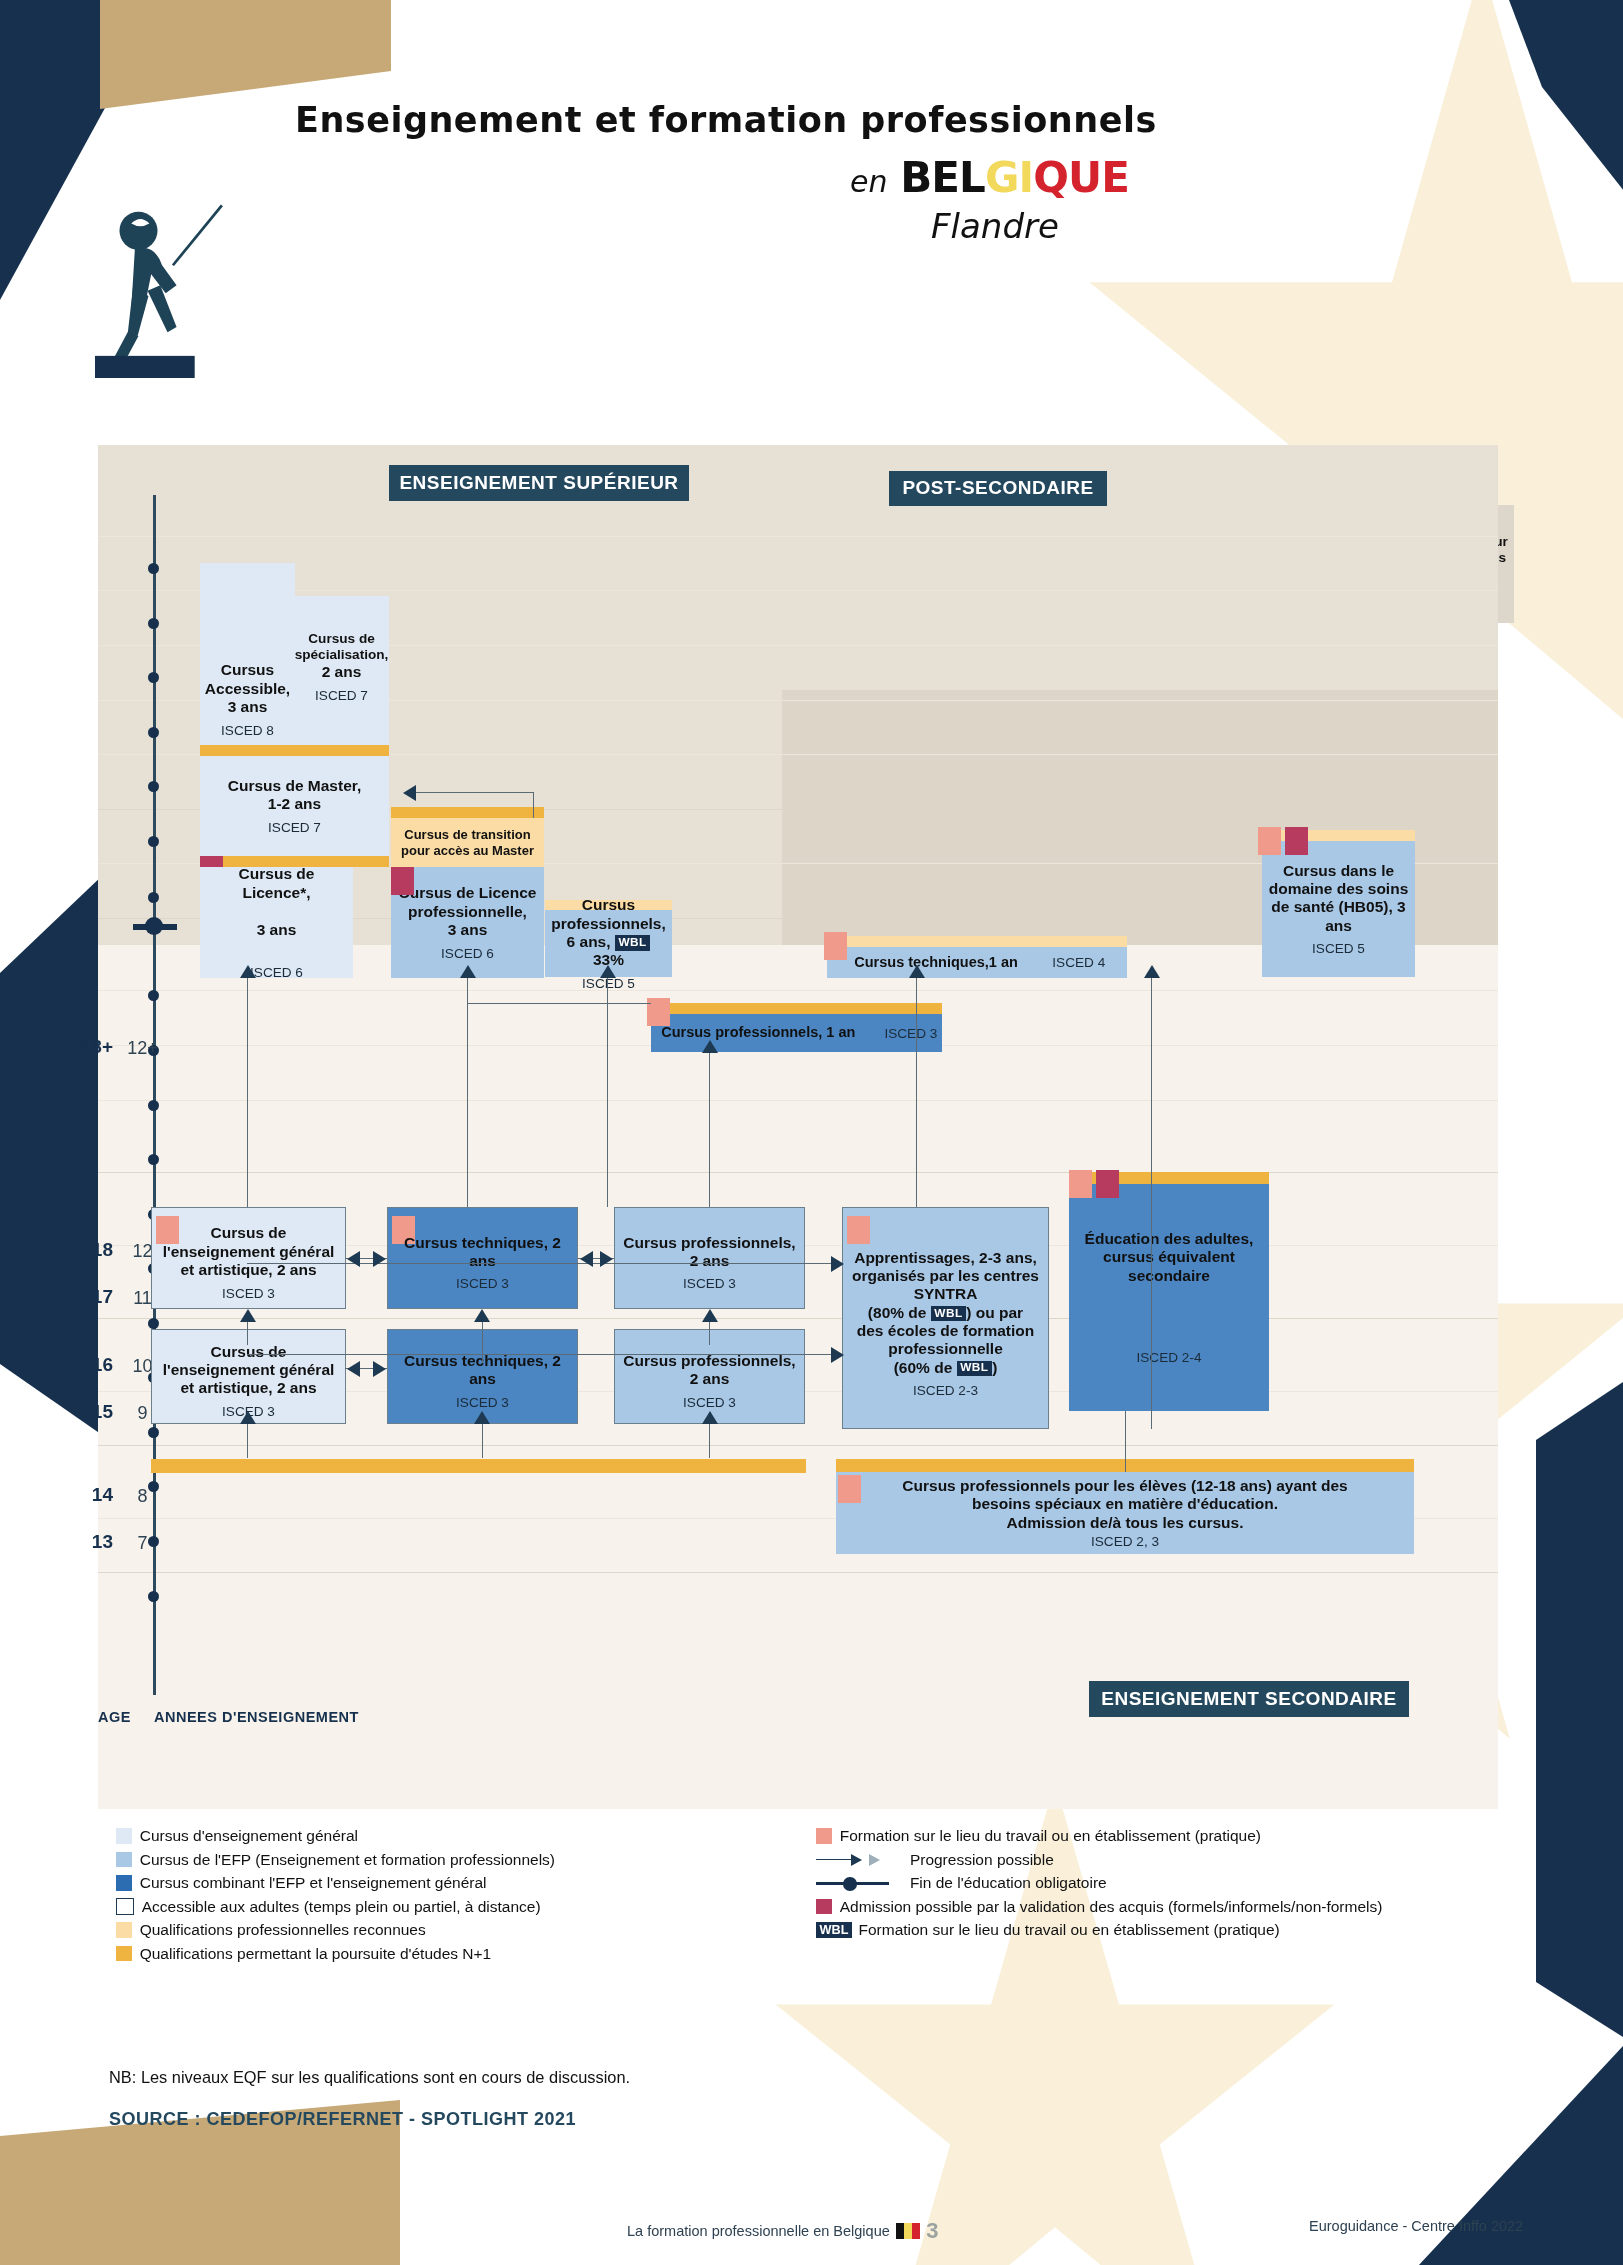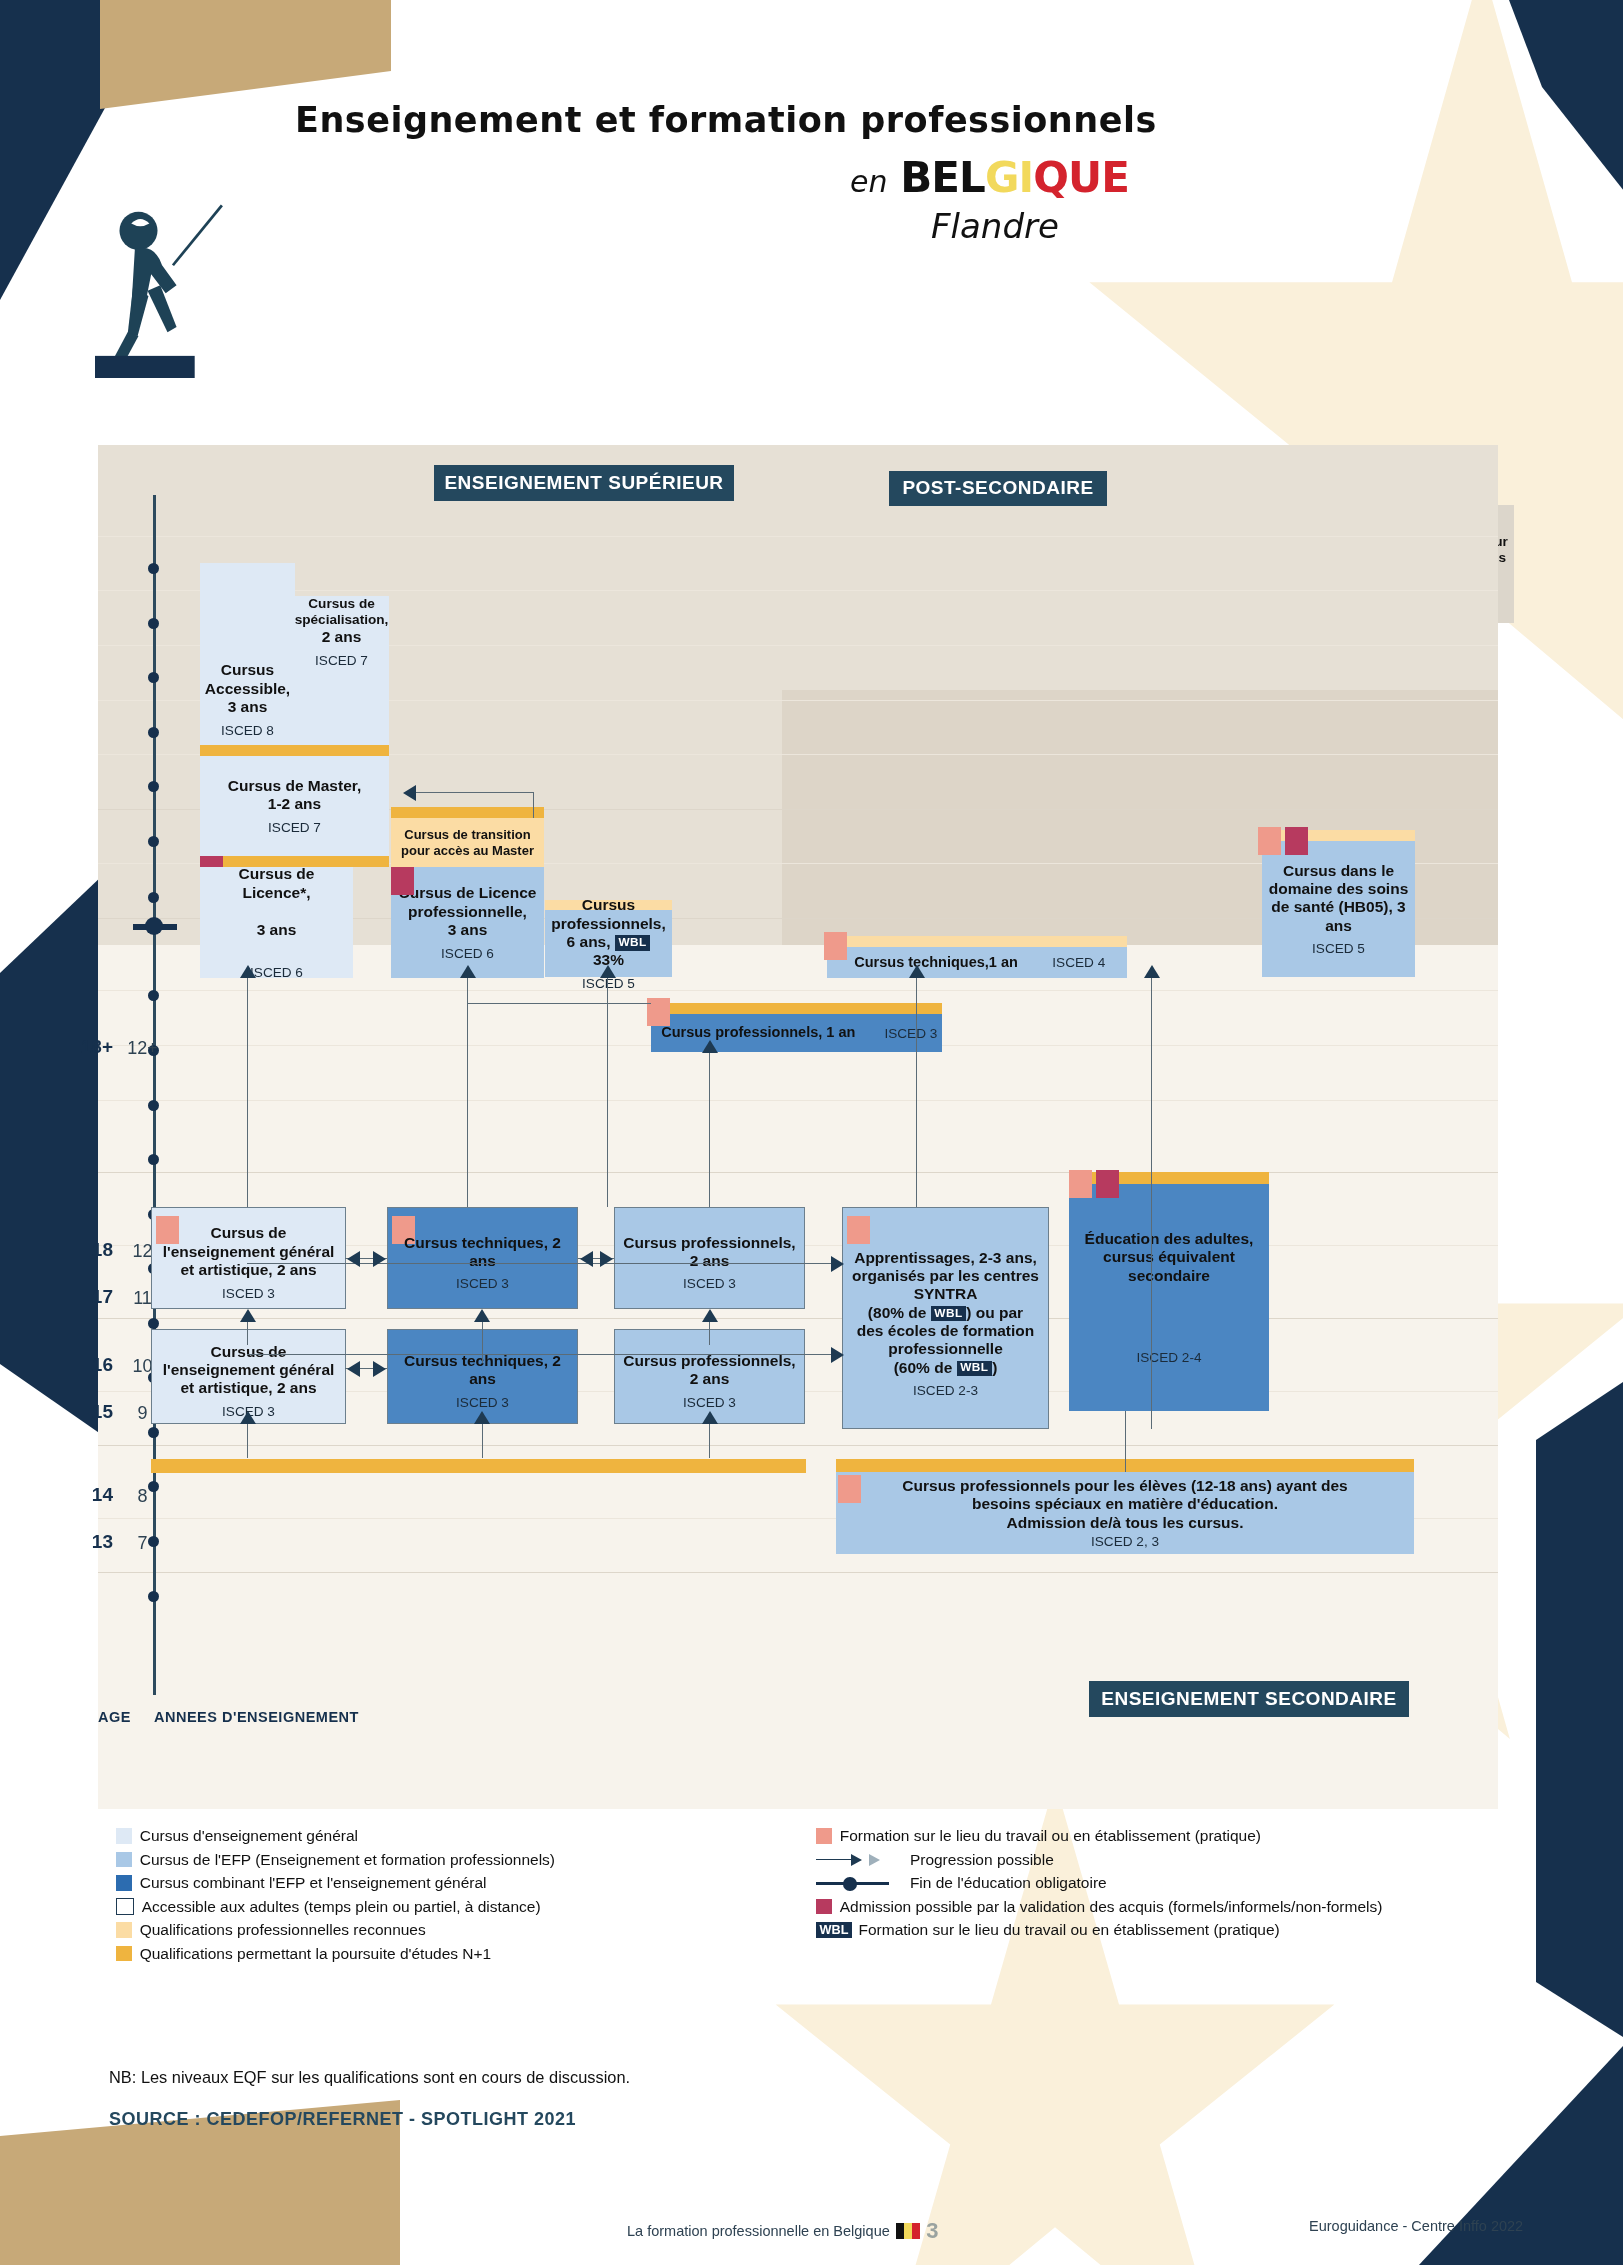--- a/index.html
+++ b/index.html
@@ -60,21 +60,21 @@
 
   
   .age-lab{position:absolute;font-size:19px;font-weight:bold;color:#16304d;text-align:right;width:33px;}
   .yr-lab{position:absolute;font-size:18px;color:#2e4252;width:31px;text-align:center;}
   #axis-caption-age{position:absolute;left:0px;top:1264px;font-size:14.5px;font-weight:bold;color:#16304d;letter-spacing:0.5px;}
   #axis-caption-year{position:absolute;left:56px;top:1264px;font-size:14.5px;font-weight:bold;color:#16304d;letter-spacing:0.5px;}
 
   
   .banner{position:absolute;background:#24485e;color:#fff;font-weight:bold;
      letter-spacing:0.5px;text-align:center;display:flex;align-items:center;justify-content:center;}
-  #banner-higher{left:291px;top:20px;width:300px;height:36px;font-size:19px;margin-left:45px;}
+  #banner-higher{left:291px;top:20px;width:300px;height:36px;font-size:19px;}
   #banner-post{left:791px;top:25.5px;width:218px;height:35px;font-size:19px;}
   #banner-secondary{left:991px;top:1236px;width:320px;height:36px;font-size:19px;}
 
   
   .box{position:absolute;box-sizing:border-box;}
   .bx-body{position:absolute;left:0;right:0;bottom:0;top:0;display:flex;flex-direction:column;
      align-items:center;justify-content:center;}
   .bx-title{font-weight:bold;font-size:15.5px;line-height:1.18;text-align:center;color:#111;padding:0 5.5px;}
   .bx-isced{font-size:13.6px;color:#1b2b3a;margin-top:6.4px;}
   .cap-gold{background:#efb43f;}
@@ -256,21 +256,21 @@
 
   <div class="box gen" style="left:102px;top:118px;width:95px;height:182px;">
     <div class="bx-body" style="justify-content:flex-end;padding-bottom:7.3px;">
       <div class="bx-title">Cursus Accessible,</div>
       <div class="bx-title">3 ans</div>
       <div class="bx-isced">ISCED 8</div>
     </div>
   </div>
 
   <div class="box gen" style="left:196px;top:151px;width:95px;height:149px;">
-    <div class="bx-body" style="justify-content:flex-start;padding-bottom:7.3px;">
+    <div class="bx-body" style="justify-content:center;padding-bottom:7.3px;">
       <div class="bx-title" style="font-size:13.6px">Cursus de spécialisation,</div>
       <div class="bx-title">2 ans</div>
       <div class="bx-isced">ISCED 7</div>
     </div>
   </div>
   <div class="cap-gold" style="position:absolute;left:102px;top:300px;width:189px;height:11px;"></div>
 
   <div class="box gen" style="left:102px;top:311px;width:189px;height:100px;">
     <div class="bx-body" style="justify-content:center;">
       <div class="bx-title">Cursus de Master,</div>

